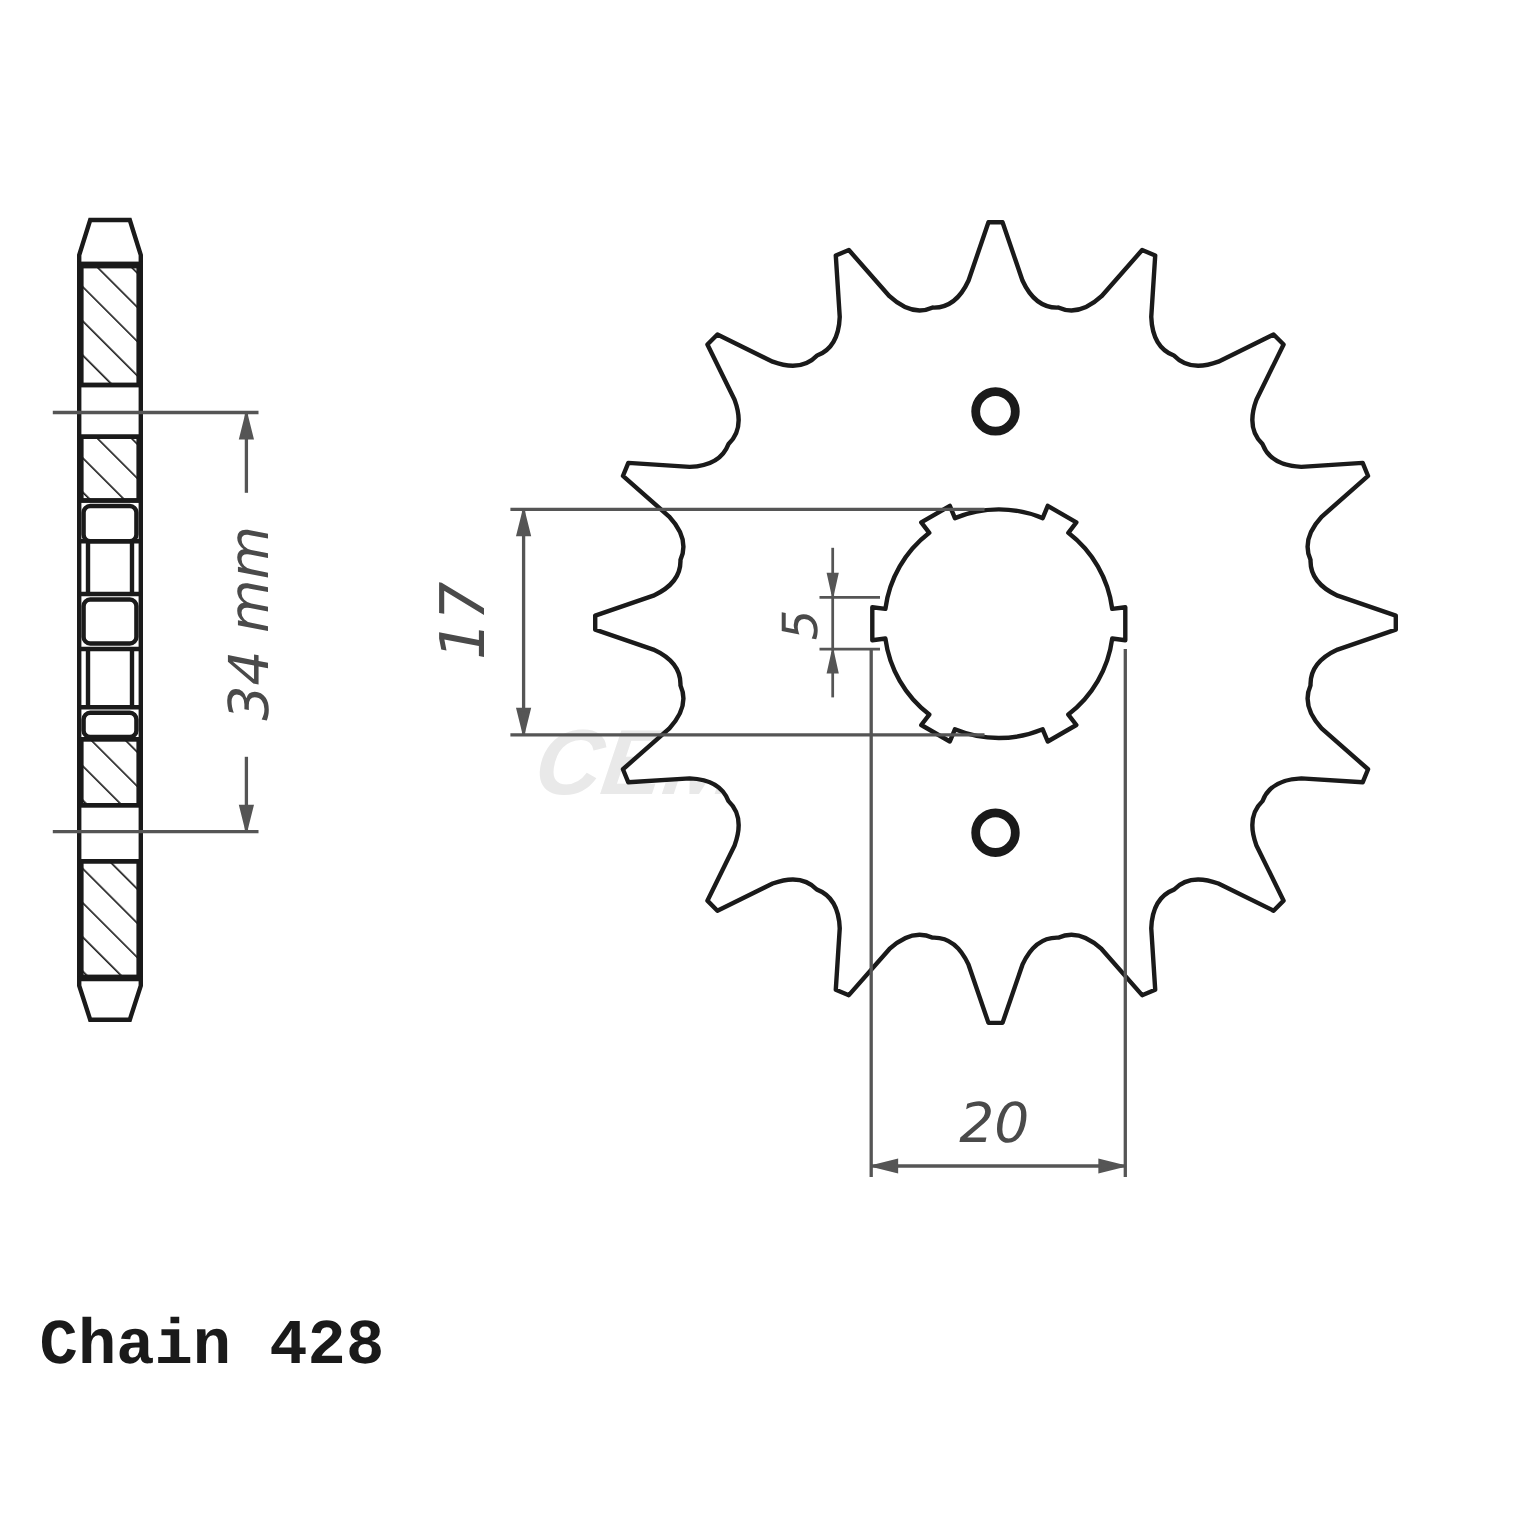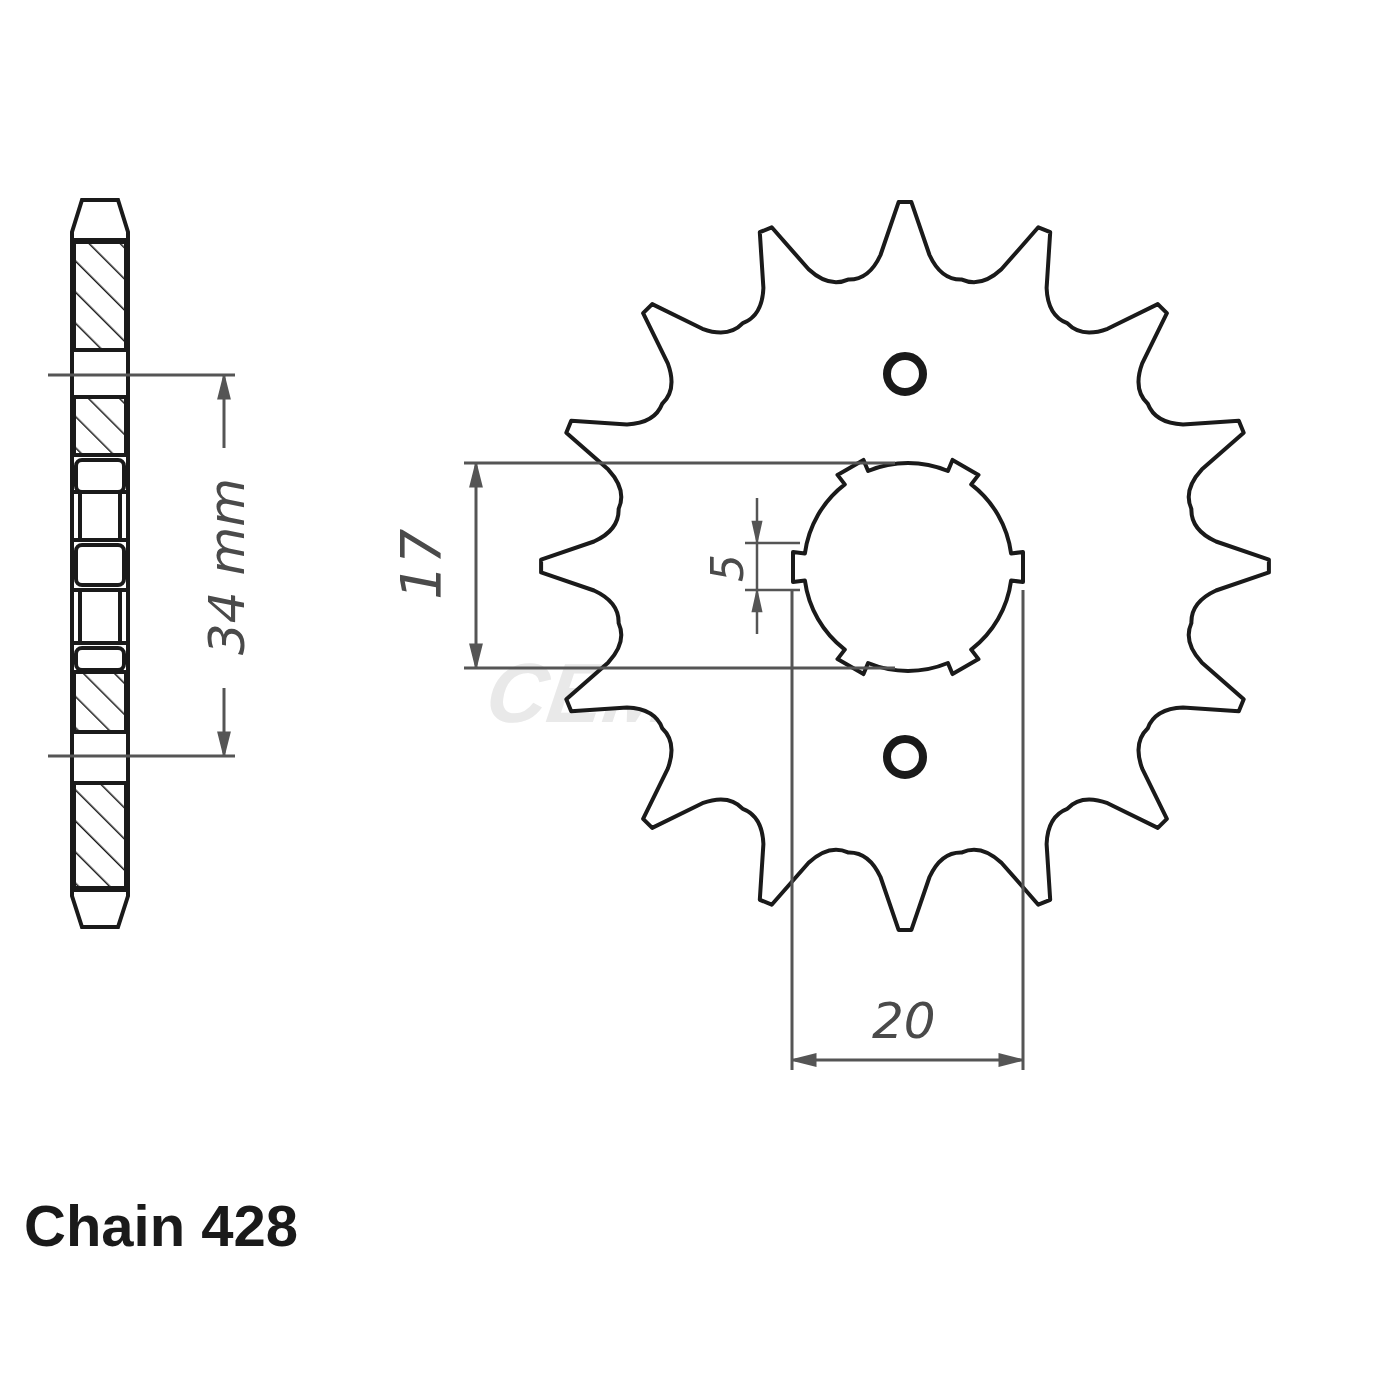--- a/index.html
+++ b/index.html
@@ -1,19 +1,19 @@
 <!DOCTYPE html>
 <html><head>
   <meta charset="utf-8">
   <style>
     html, body { margin: 0; padding: 0; background: #ffffff; }
     body { width: 1400px; height: 1400px; position: relative; overflow: hidden; }
     #canvas { position: absolute; left: 0; top: 0; width: 1400px; height: 1400px; }
     .dim-text { font-family: "DejaVu Sans", sans-serif; fill: #4a4a4a; font-style: italic; }
-    .caption { position: absolute; left: 24px; top: 1192px; font-family: Liberation Sans, sans-serif; font-weight: bold; font-size: 58px; color: #1a1a1a; letter-spacing: 0px; }
+    .caption { position: absolute; left: 36px; top: 1192px; font-family: Liberation Mono, monospace; font-weight: bold; font-size: 58px; color: #1a1a1a; letter-spacing: 0px; }
     .watermark { font-family: "Liberation Sans", sans-serif; font-weight: bold; font-style: italic; fill: #e9e9e9; }
   </style>
 </head>
 <body>
 
 <svg id="canvas" viewBox="0 0 1400 1400" xmlns="http://www.w3.org/2000/svg">
   <defs>
     <pattern id="hatch" patternUnits="userSpaceOnUse" width="22" height="22" patternTransform="rotate(-45)">
       <line x1="0" y1="0" x2="0" y2="22" stroke="#1a1a1a" stroke-width="3"></line>
     </pattern>

